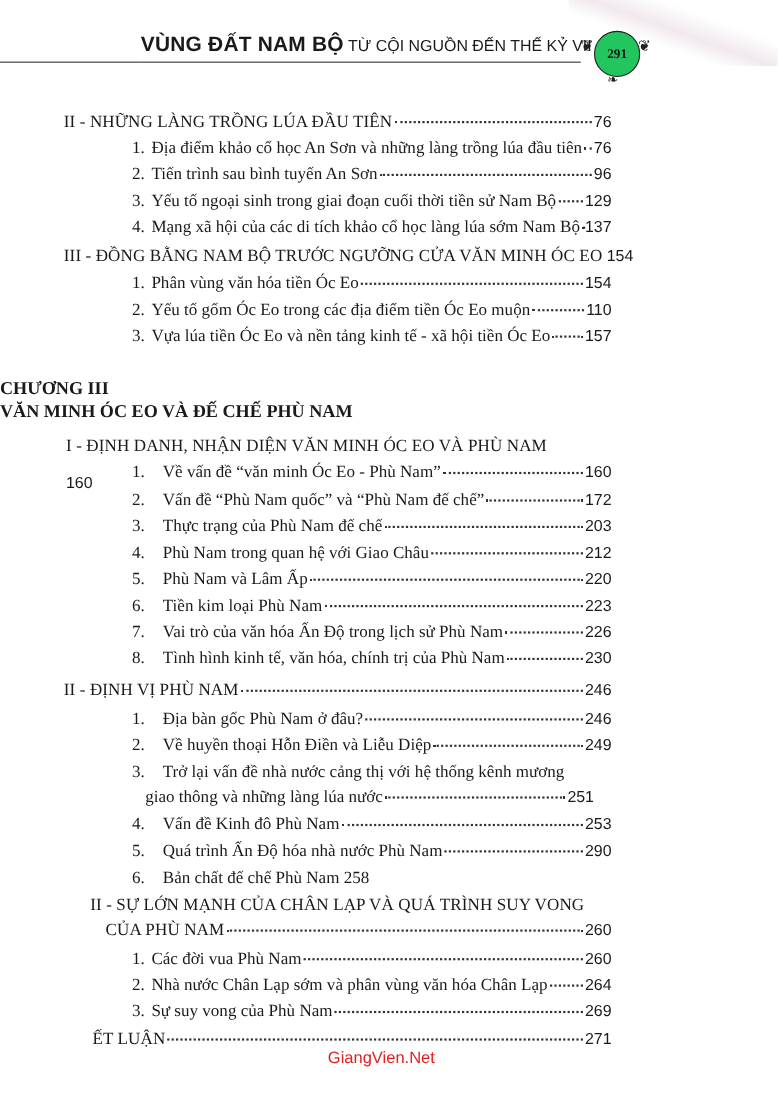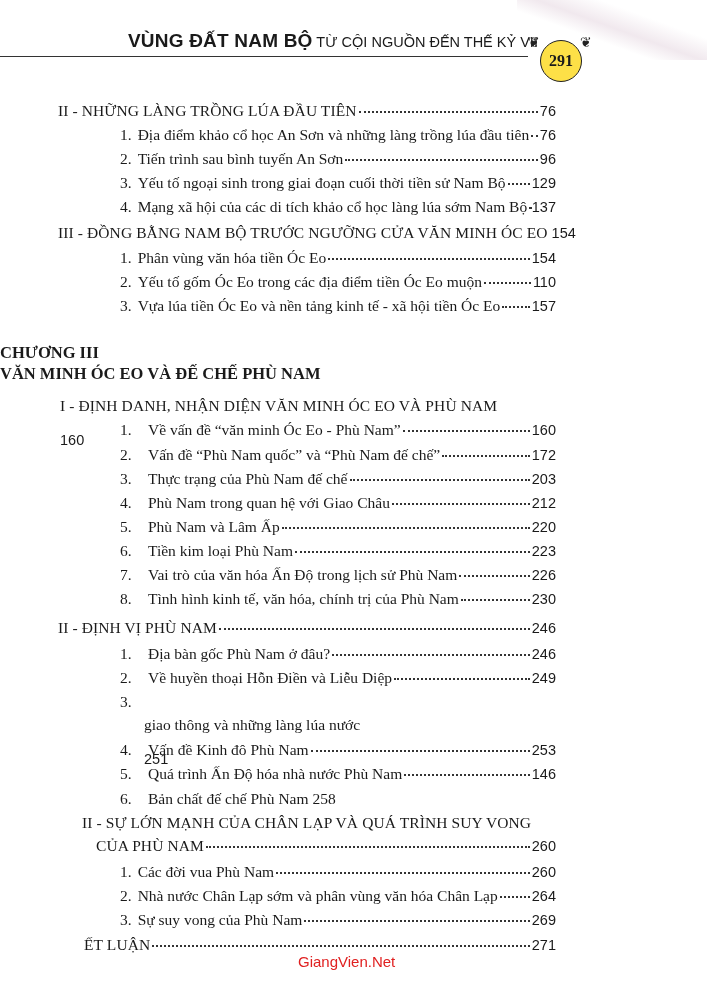--- a/index.html
+++ b/index.html
@@ -18,23 +18,23 @@
   }
   .header .bold {
     font-family: "Liberation Sans", "DejaVu Sans", sans-serif; font-weight: bold; font-size: 19px;
     letter-spacing: 0.2px;
   }
   .header .light {
     font-family: "Liberation Sans", "DejaVu Sans", sans-serif; font-weight: normal; font-size: 14.5px;
   }
   .header-line-left { position: absolute; left: 0; top: 56px; width: 128px; border-bottom: 1.5px solid #333; }
   .page-badge {
-    position: absolute; left: 540px; top: 40px; width: 40px; height: 40px; border: 1.8px solid #222;
+    position: absolute; left: 540px; top: 28px; width: 40px; height: 40px; border: 1.8px solid #222;
     border-radius: 50%; display: flex; align-items: center; justify-content: center;
-    font-family: "Liberation Serif", serif; font-weight: bold; font-size: 16px; background: #fde047;
+    font-family: "Liberation Serif", serif; font-weight: bold; font-size: 12px; background: #22c55e;
   }
   .ornament { position: absolute; font-size: 14px; color: #222; line-height: 1; }
   .toc { position: absolute; left: 0; top: 0; width: 707px; }
   .row {
     position: absolute; display: flex; align-items: baseline; font-size: 15.5px; line-height: 20px;
     white-space: nowrap;
   }
   .row .label { flex: 0 0 auto; }
   .row .num { flex: 0 0 auto; margin-right: 6px; }
   .row .leader {
@@ -189,37 +189,38 @@
       <span class="page">246</span>
   </div>
   <div class="row" style="left:120px;top:668px;width:436px;">
     <span class="num" style="width:22px;">2.</span>
       <span class="label">Về huyền thoại Hỗn Điền và Liễu Diệp</span>
       <span class="leader"></span>
       <span class="page">249</span>
   </div>
   <div class="row plain" style="left:120px;top:692px;width:436px;">
     <span class="num" style="width:22px;">3.</span>
-  </div>
-  <div class="row" style="left:142px;top:715px;width:408px;flex-direction:column;">
+      <span class="label">Trở lại vấn đề nhà nước cảng thị với hệ thống kênh mương</span>
+  </div>
+  <div class="row" style="left:132px;top:715px;width:408px;">
     <span class="label">giao thông và những làng lúa nước</span>
       <span class="leader"></span>
       <span class="page">251</span>
   </div>
   <div class="row" style="left:120px;top:740px;width:436px;">
     <span class="num" style="width:22px;">4.</span>
       <span class="label">Vấn đề Kinh đô Phù Nam</span>
       <span class="leader"></span>
       <span class="page">253</span>
   </div>
   <div class="row" style="left:120px;top:764px;width:436px;">
     <span class="num" style="width:22px;">5.</span>
       <span class="label">Quá trình Ấn Độ hóa nhà nước Phù Nam</span>
       <span class="leader"></span>
-      <span class="page">146</span>
+      <span class="page">290</span>
   </div>
   <div class="row plain" style="left:120px;top:789px;width:436px;">
     <span class="num" style="width:22px;">6.</span>
       <span class="label">Bản chất đế chế Phù Nam 258</span>
   </div>
   <div class="row section plain" style="left:82px;top:813px;width:474px;">
     <span class="label">II - SỰ LỚN MẠNH CỦA CHÂN LẠP  VÀ QUÁ TRÌNH SUY VONG</span>
   </div>
   <div class="row section" style="left:96px;top:836px;width:460px;">
     <span class="label">CỦA PHÙ NAM</span>

